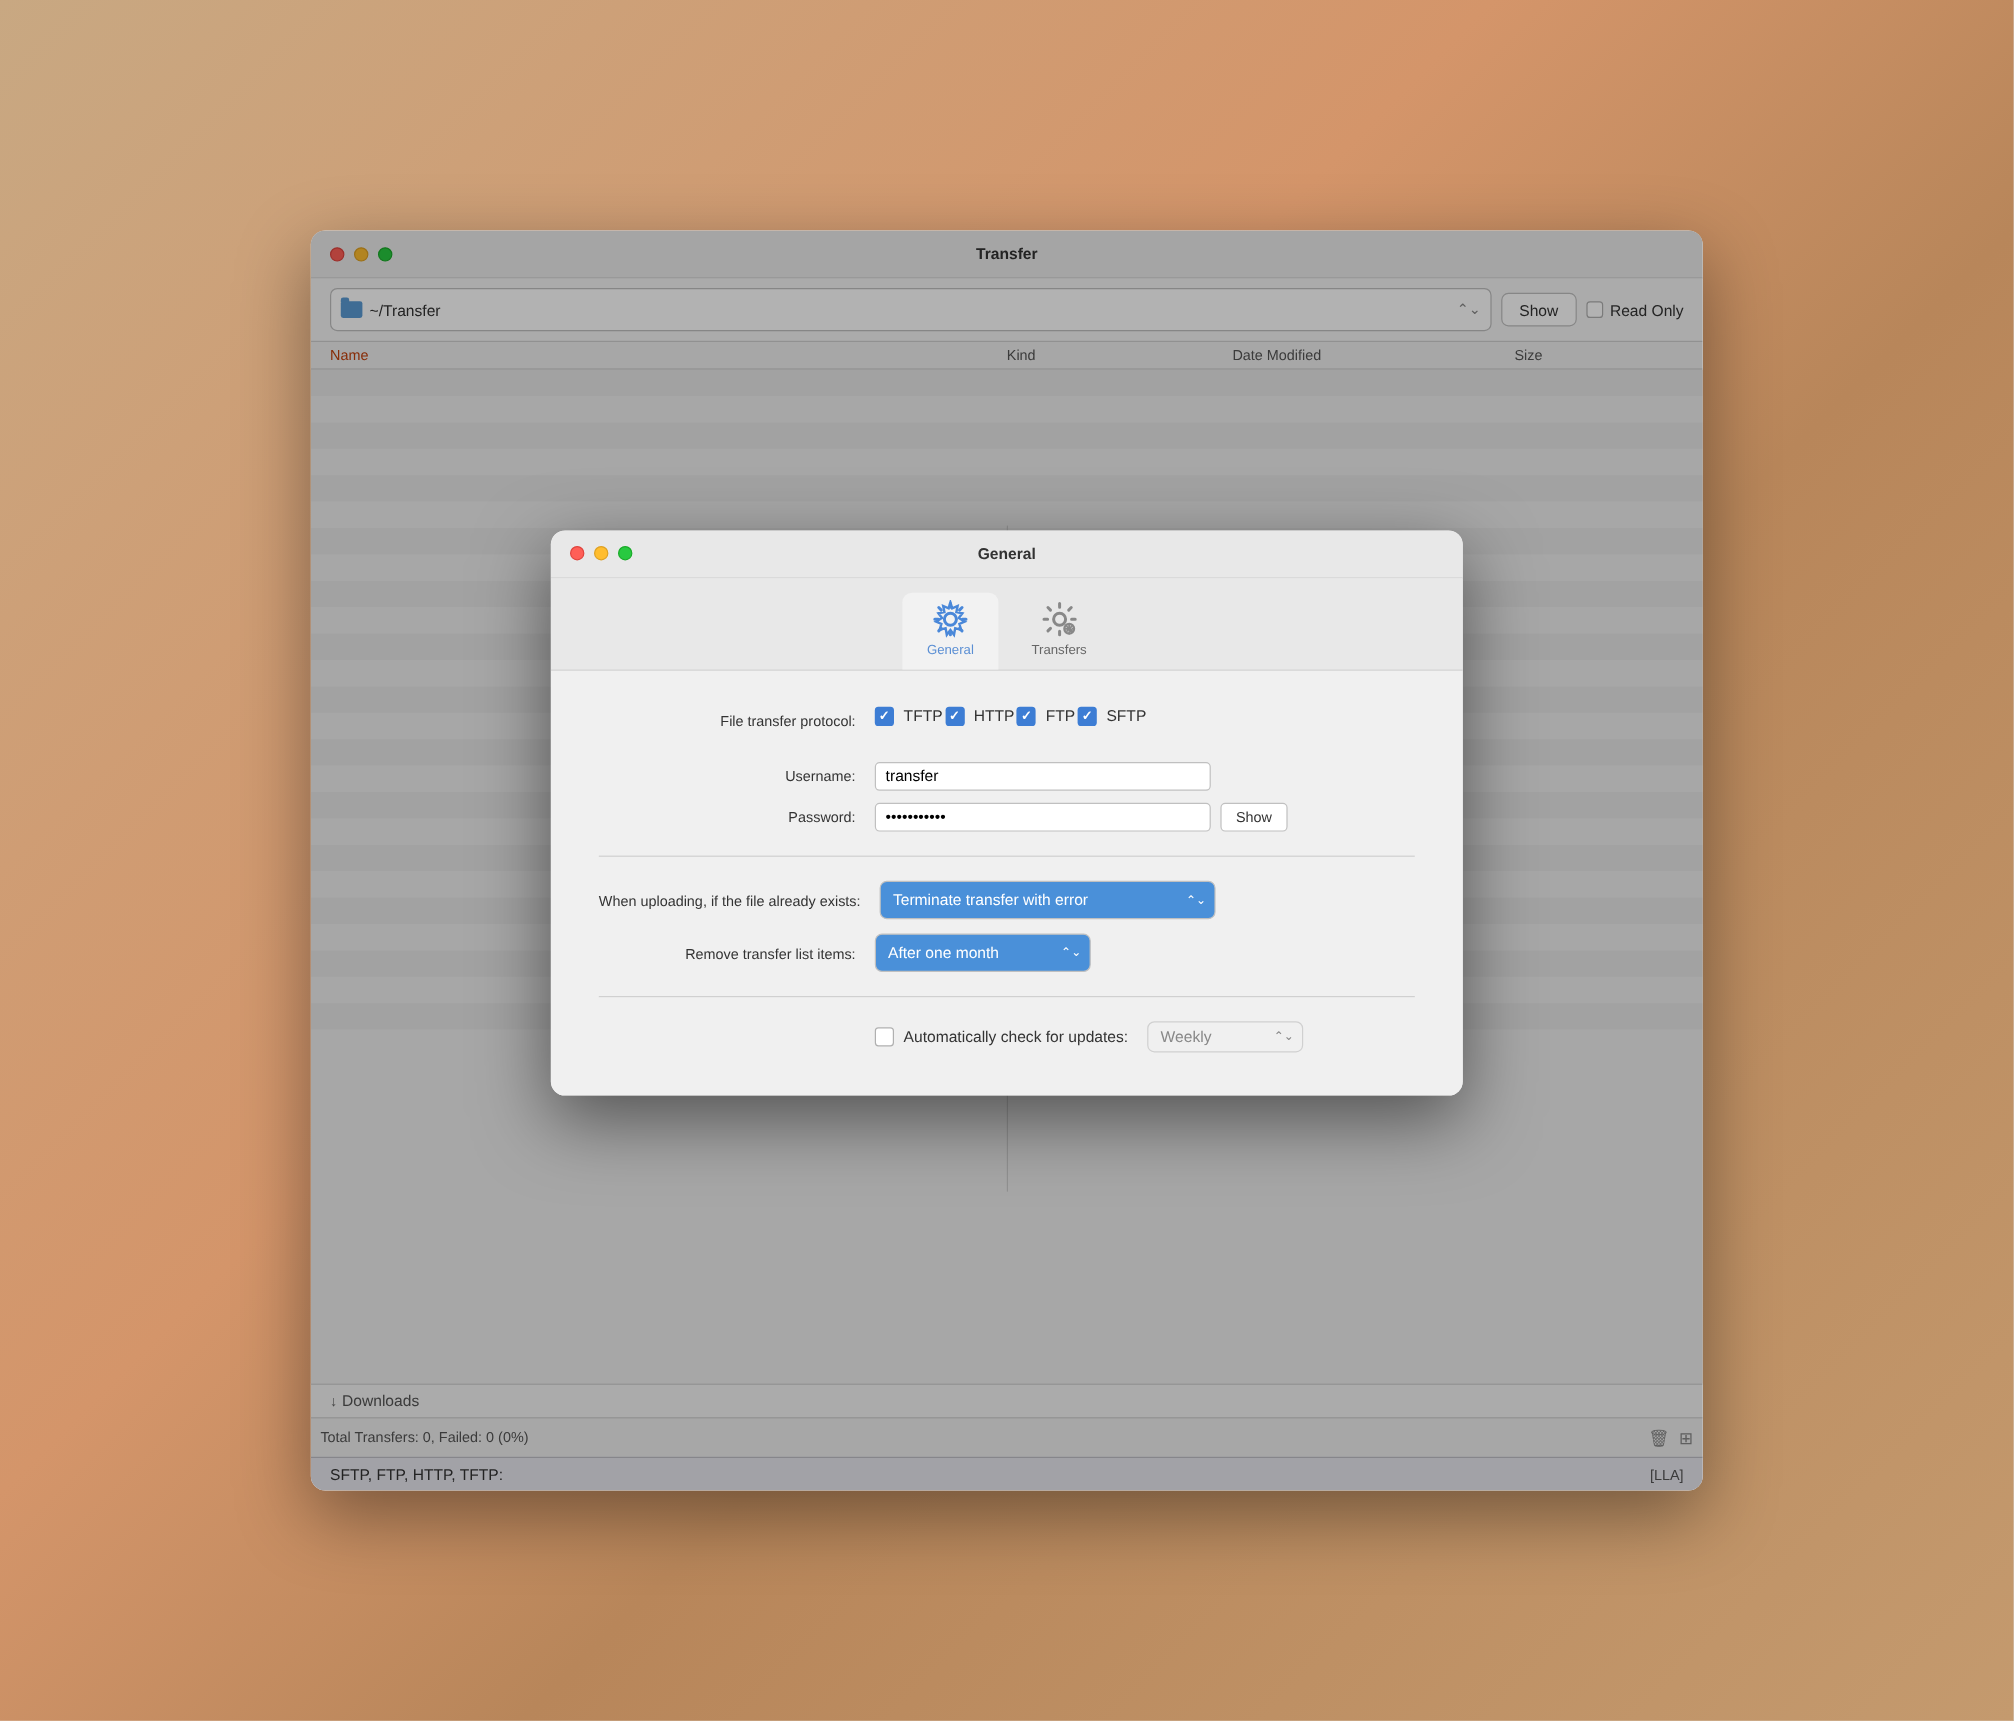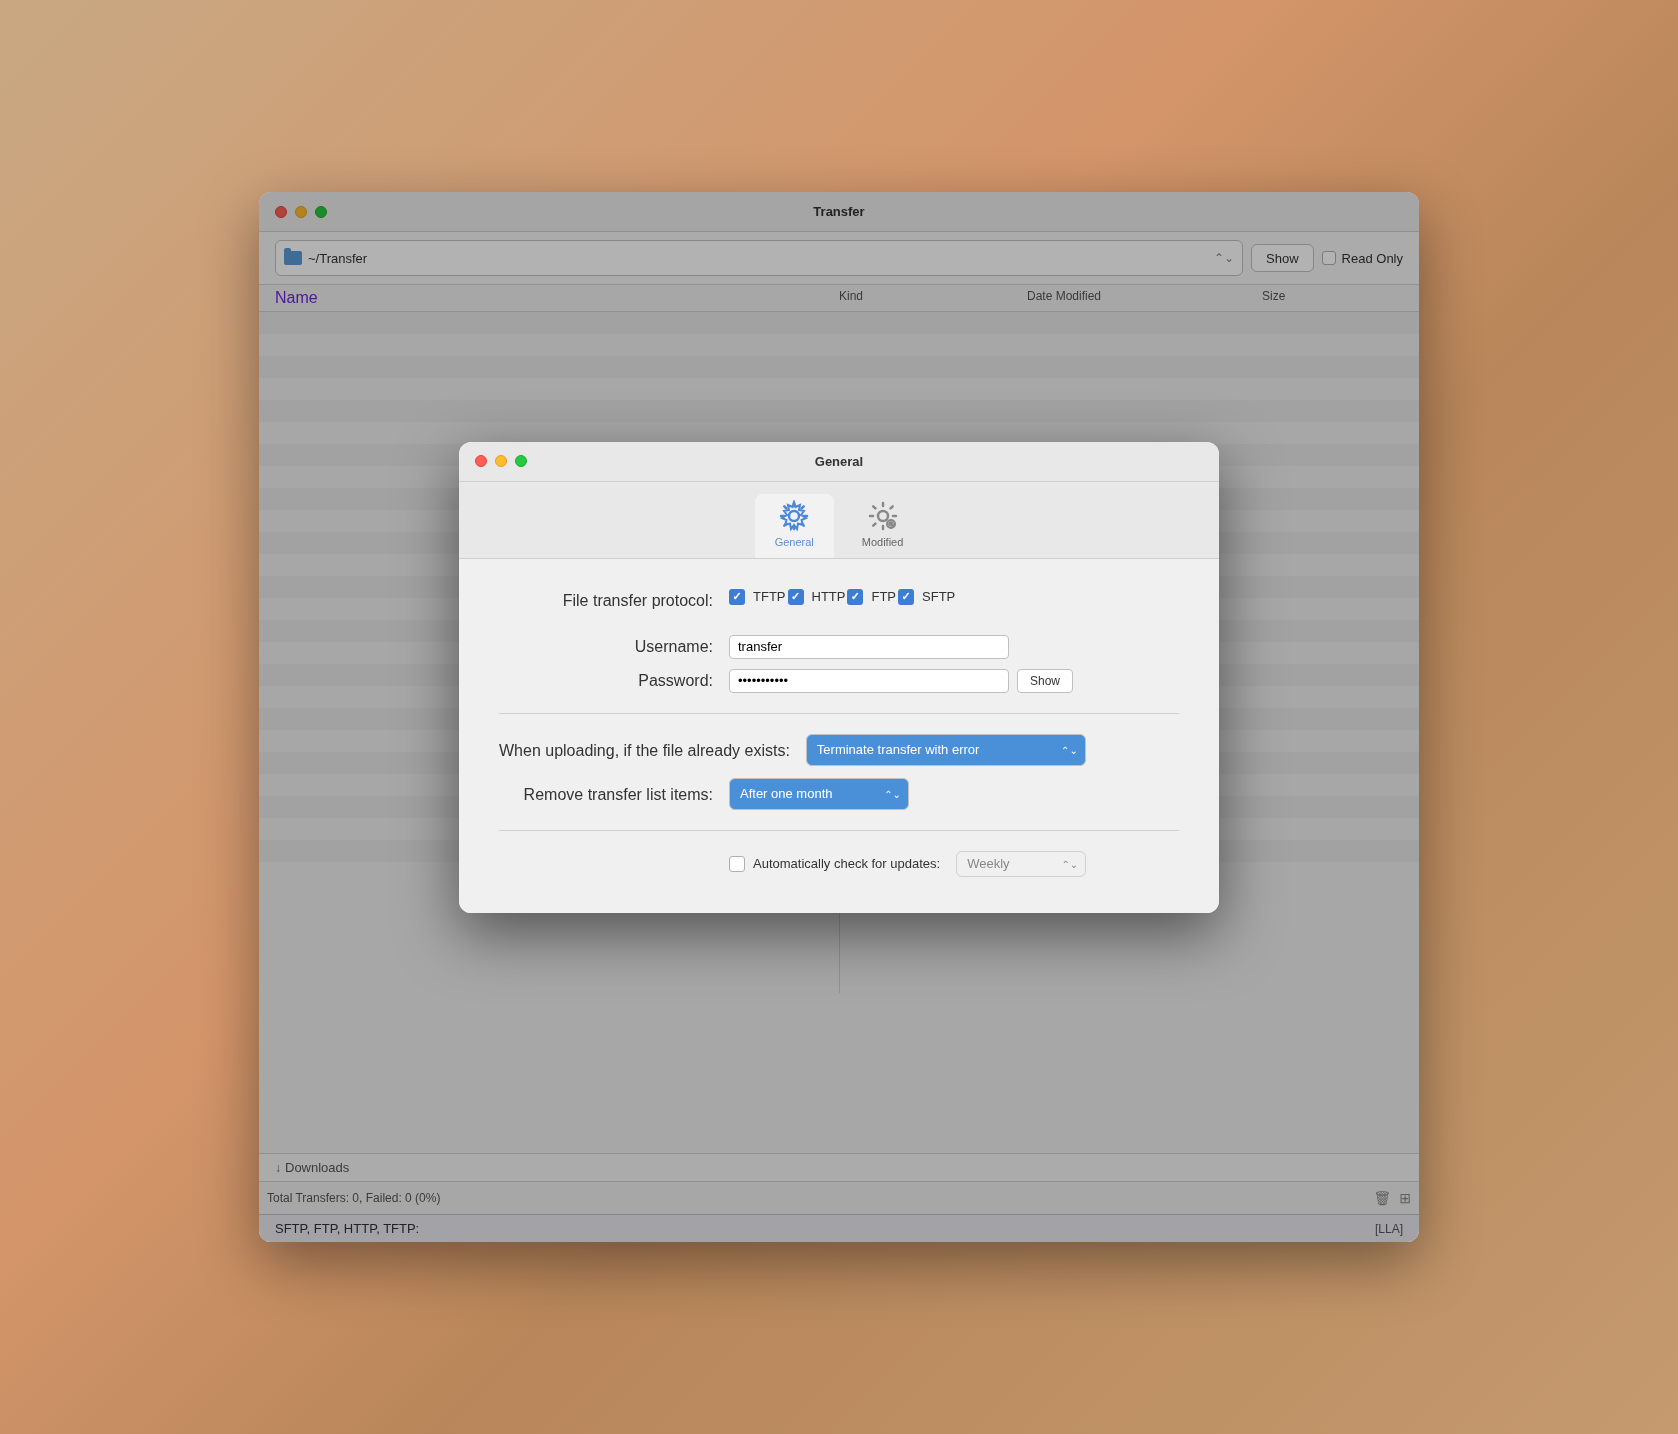--- a/index.html
+++ b/index.html
@@ -148,21 +148,21 @@
     }
 
     
     .file-list-header {
       background: #f0f0f0;
       border-bottom: 1px solid #d0d0d0;
       display: flex;
       padding: 4px 16px;
     }
 
-    .col-name { flex: 6; font-size: 16px; color: #6d28d9; }
+    .col-name { flex: 6; font-size: 12px; color: #c2410c; }
     .col-kind { flex: 2; font-size: 12px; color: #555; }
     .col-date { flex: 2.5; font-size: 12px; color: #555; }
     .col-size { flex: 1.5; font-size: 12px; color: #555; }
 
     
     .file-list {
       flex: 1;
       overflow: hidden;
       position: relative;
     }
@@ -364,21 +364,21 @@
     .form-row {
       display: flex;
       align-items: flex-start;
       margin-bottom: 6px;
     }
 
     .form-label {
       text-align: right;
       min-width: 230px;
       padding-right: 16px;
-      font-size: 16px;
+      font-size: 12px;
       color: #333;
       padding-top: 2px;
       line-height: 20px;
     }
 
     .form-field {
       flex: 1;
     }
 
     .checkbox-group {
@@ -645,21 +645,21 @@
 
         <div class="tab-item">
           <div class="tab-icon inactive">
             <svg viewBox="0 0 32 32" fill="none" xmlns="http://www.w3.org/2000/svg">
               <circle cx="16" cy="16" r="5" stroke="#888" stroke-width="2.5" fill="none"></circle>
               <path d="M16 3v3M16 26v3M3 16h3M26 16h3M6.3 6.3l2.1 2.1M23.6 23.6l2.1 2.1M6.3 25.7l2.1-2.1M23.6 8.4l2.1-2.1" stroke="#888" stroke-width="2.5" stroke-linecap="round"></path>
               <circle cx="24" cy="24" r="4" stroke="#888" stroke-width="2" fill="none"></circle>
               <path d="M24 21v1.5M24 26.5V28M21 24h1.5M26.5 24H28M22.1 22.1l1.1 1.1M24.8 24.8l1.1 1.1M22.1 25.9l1.1-1.1M24.8 23.2l1.1-1.1" stroke="#888" stroke-width="1.5" stroke-linecap="round"></path>
             </svg>
           </div>
-          <span class="tab-label inactive">Modified</span>
+          <span class="tab-label inactive">Transfers</span>
         </div>
       </div>
 
       <div class="modal-content">
 
         <div class="form-section">
           <div class="form-row">
             <div class="form-label">File transfer protocol:</div>
             <div class="form-field checkbox-group">
               <div class="checkbox-row">

